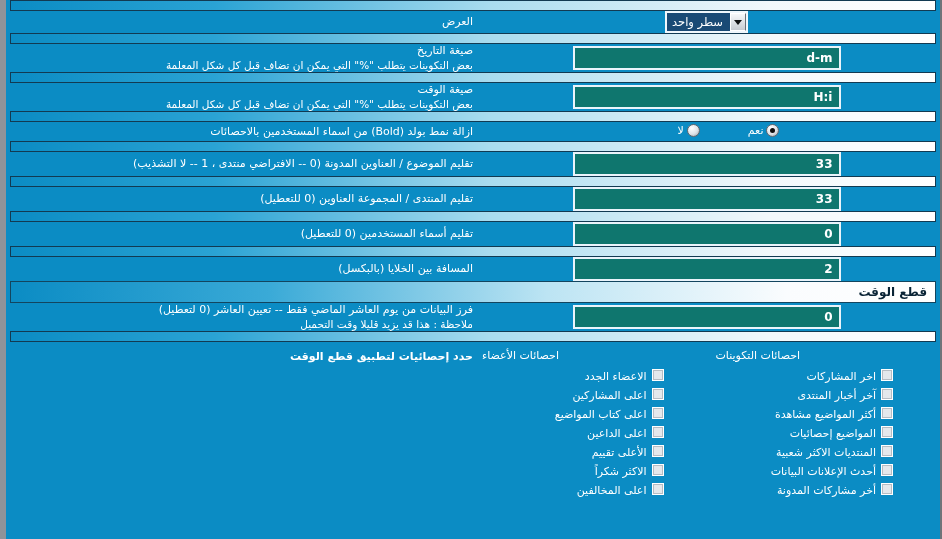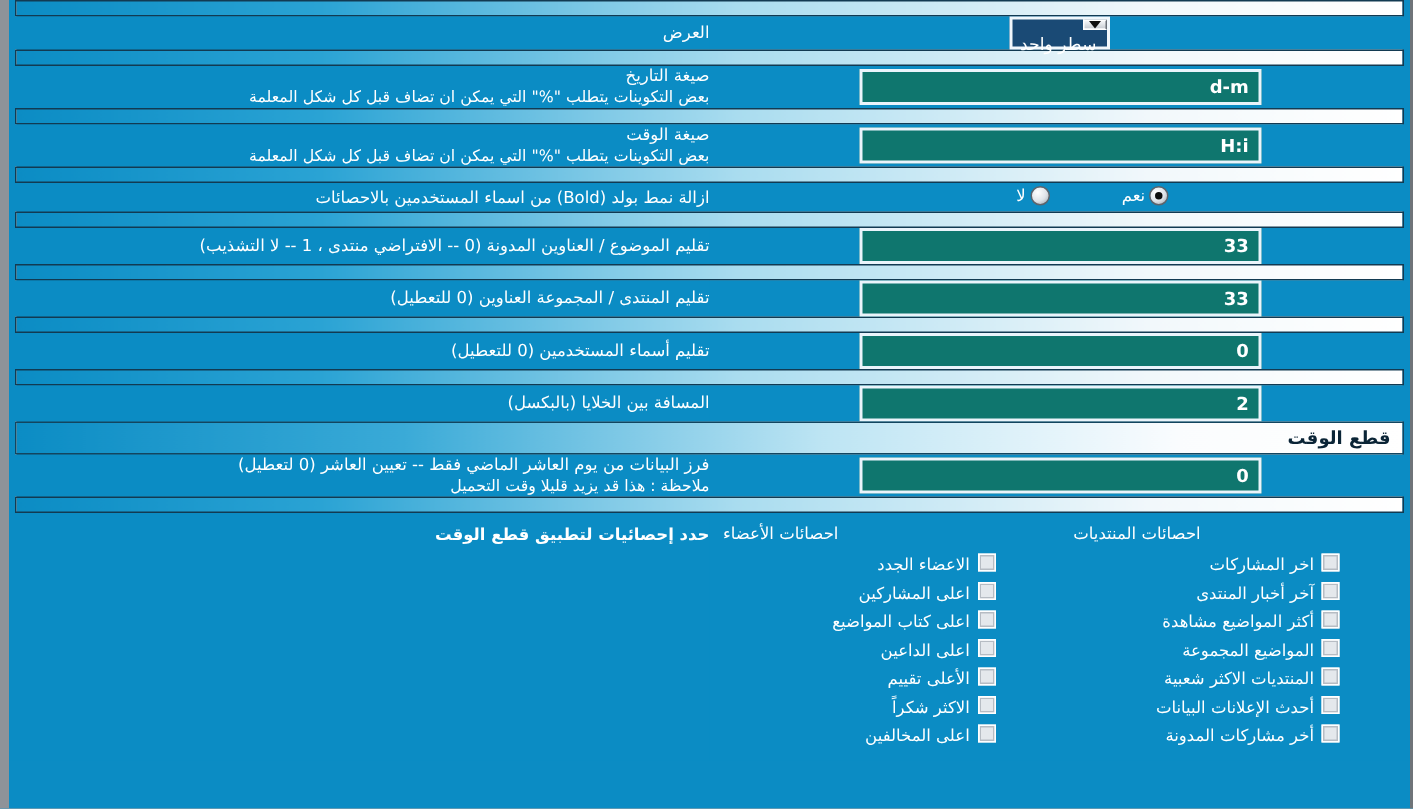--- a/index.html
+++ b/index.html
@@ -79,21 +79,21 @@
     display: inline-block;
     position: relative;
     background: #1a4a75;
     border: 2px solid #f0f7fc;
     height: 18px;
     padding: 0;
     vertical-align: middle;
   }
   .sel-inner {
     display: flex;
-    flex-direction: column;
+    flex-direction: row;
     align-items: stretch;
     height: 18px;
   }
   .sel-arrow {
     width: 16px;
     background: linear-gradient(#f6f8fa, #c8ccd2);
     border: 1px solid #ffffff;
     border-right: 1px solid #6a7078;
     box-sizing: border-box;
     display: flex;
@@ -392,36 +392,36 @@
       </tr>
 
       <tr class="row cols-row">
         <td>
           <table style="width:100%;border-collapse:collapse;table-layout:fixed;">
             <tbody>
                 <tr>
 
               <td style="width:50%;vertical-align:top;">
                 <div class="chk-col">
-                  <div class="col-title">احصائات المنتديات</div>
+                  <div class="col-title">احصائات التكوينات</div>
                   <div class="chk-item indent-mid">
                     <span class="chk"></span>
                     <span class="chk-label">اخر المشاركات</span>
                   </div>
                   <div class="chk-item indent-mid">
                     <span class="chk"></span>
                     <span class="chk-label">آخر أخبار المنتدى</span>
                   </div>
                   <div class="chk-item indent-mid">
                     <span class="chk"></span>
                     <span class="chk-label">أكثر المواضيع مشاهدة</span>
                   </div>
                   <div class="chk-item indent-mid">
                     <span class="chk"></span>
-                    <span class="chk-label">المواضيع المجموعة</span>
+                    <span class="chk-label">المواضيع إحصائيات</span>
                   </div>
                   <div class="chk-item indent-mid">
                     <span class="chk"></span>
                     <span class="chk-label">المنتديات الاكثر شعبية</span>
                   </div>
                   <div class="chk-item indent-mid">
                     <span class="chk"></span>
                     <span class="chk-label">أحدث الإعلانات البيانات</span>
                   </div>
                   <div class="chk-item indent-mid">

